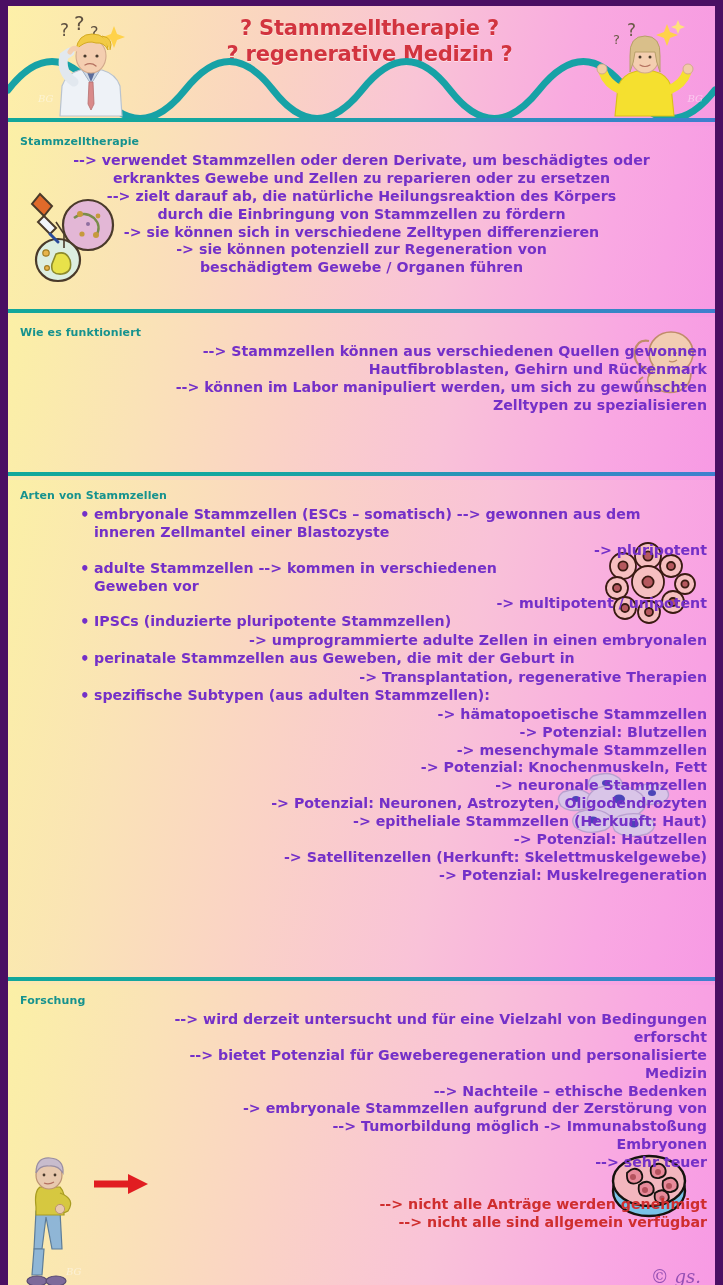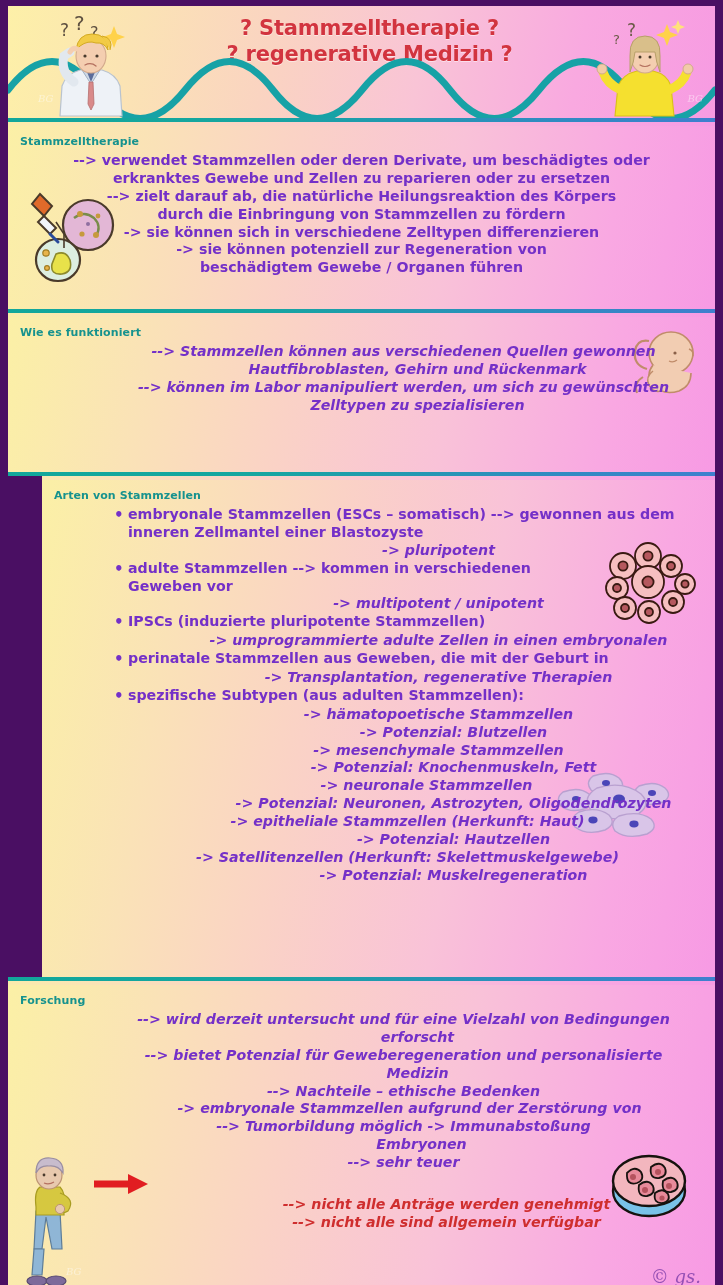--- a/index.html
+++ b/index.html
@@ -59,41 +59,41 @@
     color:#7430c8;
     font-weight:bold;
     font-size:14.2px;
     line-height:1.26;
     padding:0 8px 8px 8px;
     position:relative;
     z-index:2;
   }
   .ln{display:block;white-space:pre-wrap;}
   .c{text-align:center;}
-  .l{text-align:center;font-style:italic;}
+  .l{text-align:right;}
   .red{color:#cf2e2e;}
   .bullet-row{
     display:flex;align-items:flex-start;
     padding-left:64px;
   }
   .bullet-dot{
     flex:0 0 auto;width:14px;
     font-size:15px;line-height:1.26;
     color:#7430c8;
   }
   .bullet-txt{flex:1 1 auto;}
   .ind1{padding-left:96px;}
   .ind2{padding-left:120px;}
   .ind3{padding-left:150px;}
   .ind4{padding-left:84px;}
   .ind5{padding-left:112px;}
 
   .s1{flex:0 0 183px;}
   .s2{flex:0 0 155px;}
-  .s3{flex:0 0 497px;margin-left:34px;}
+  .s3{flex:0 0 497px;}
   .s4{flex:0 0 310px;}
 
   
   .illus{position:absolute;z-index:1;pointer-events:none;}
   .wm{
     position:absolute;
     font-family:"DejaVu Serif", serif;
     font-style:italic;
     color:rgba(255,255,255,.45);
     font-size:10px;

